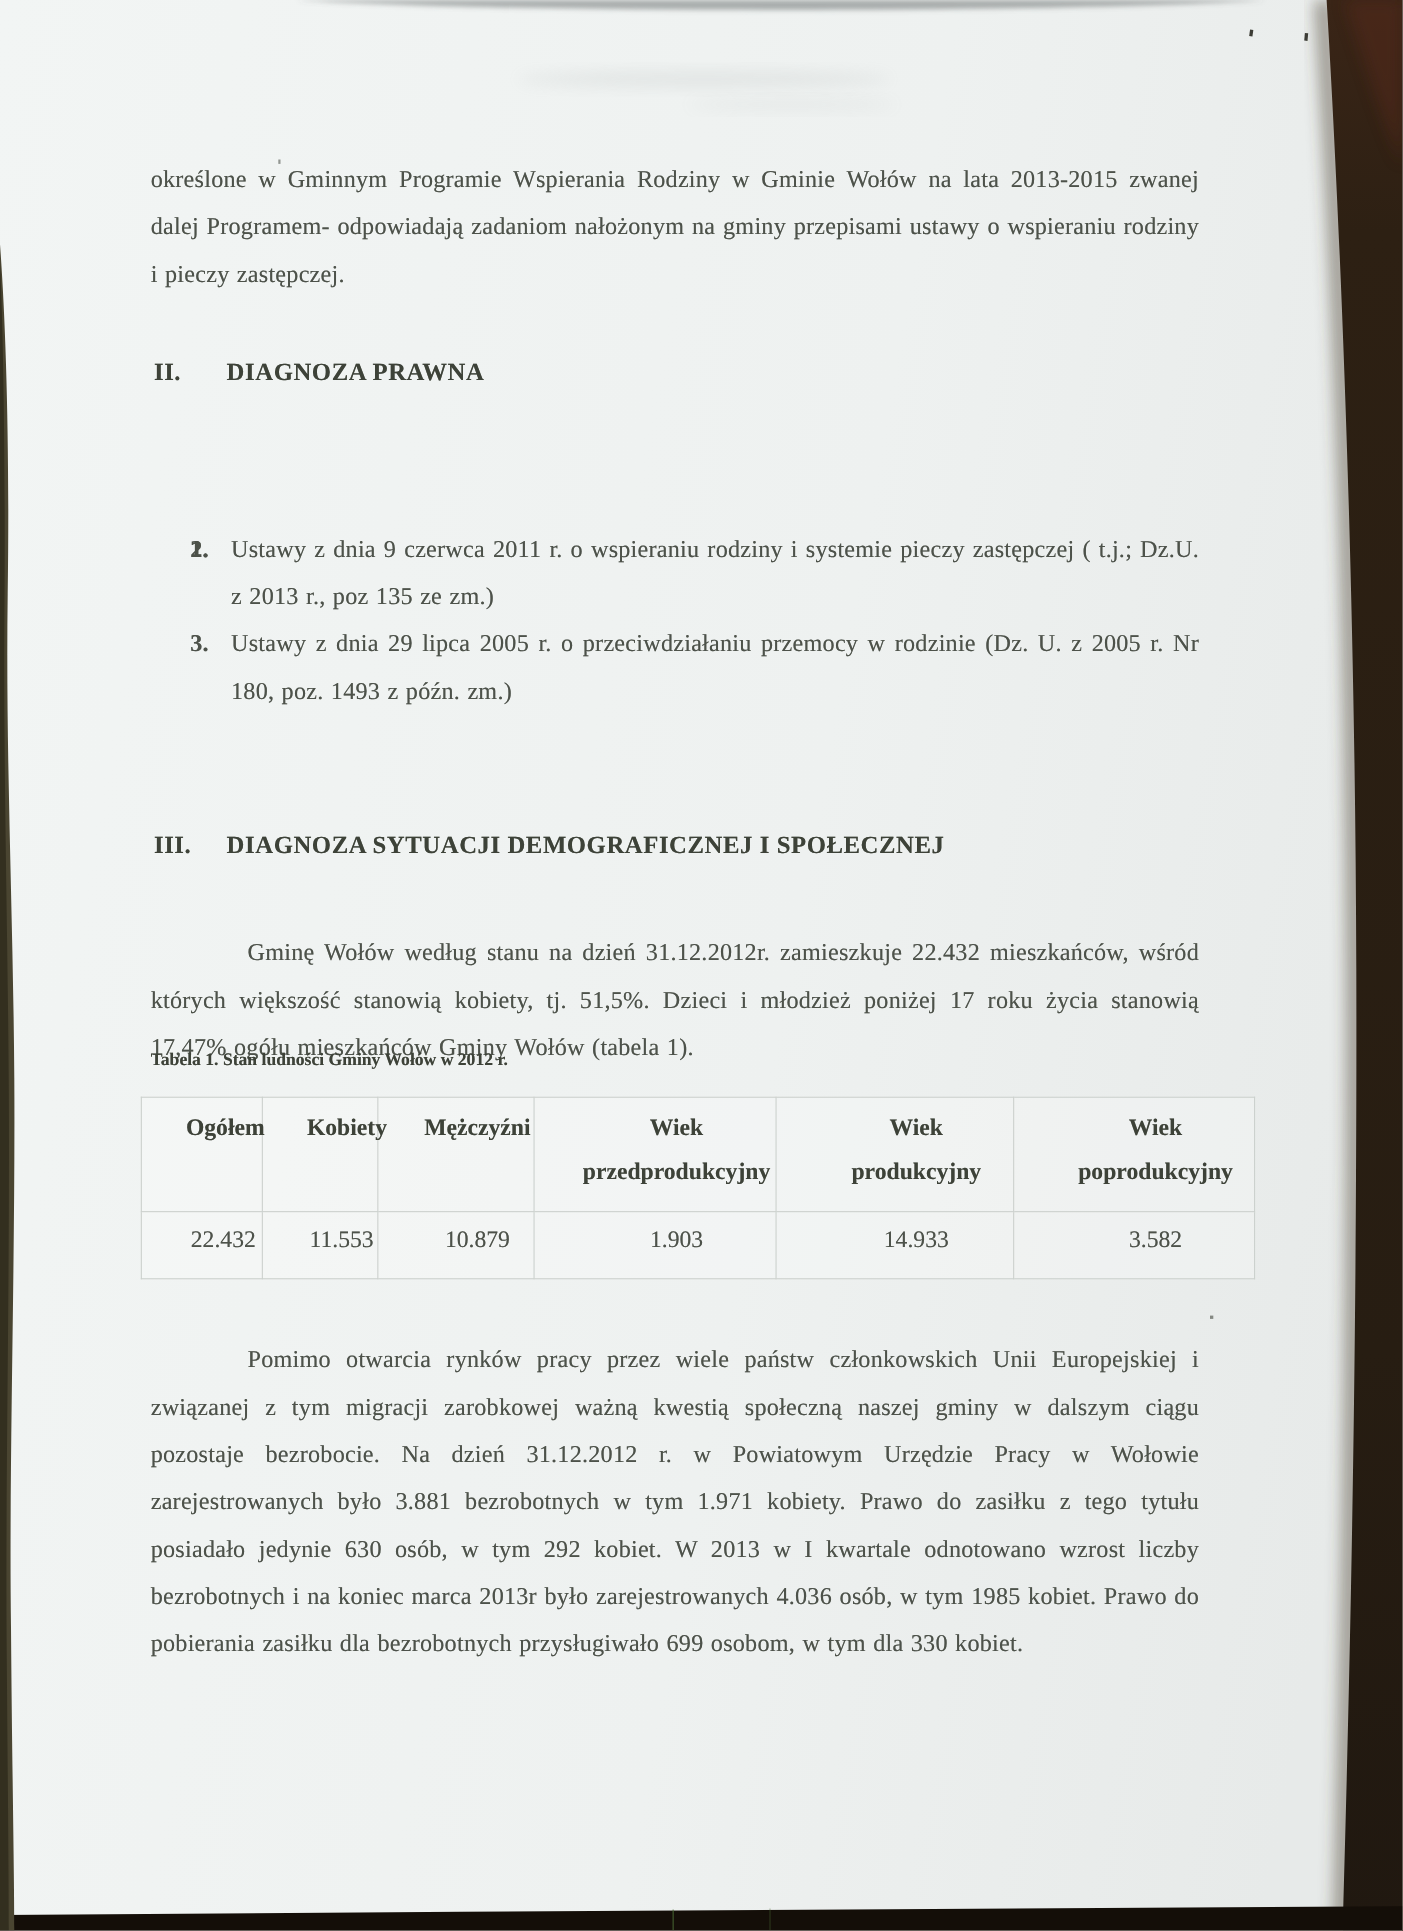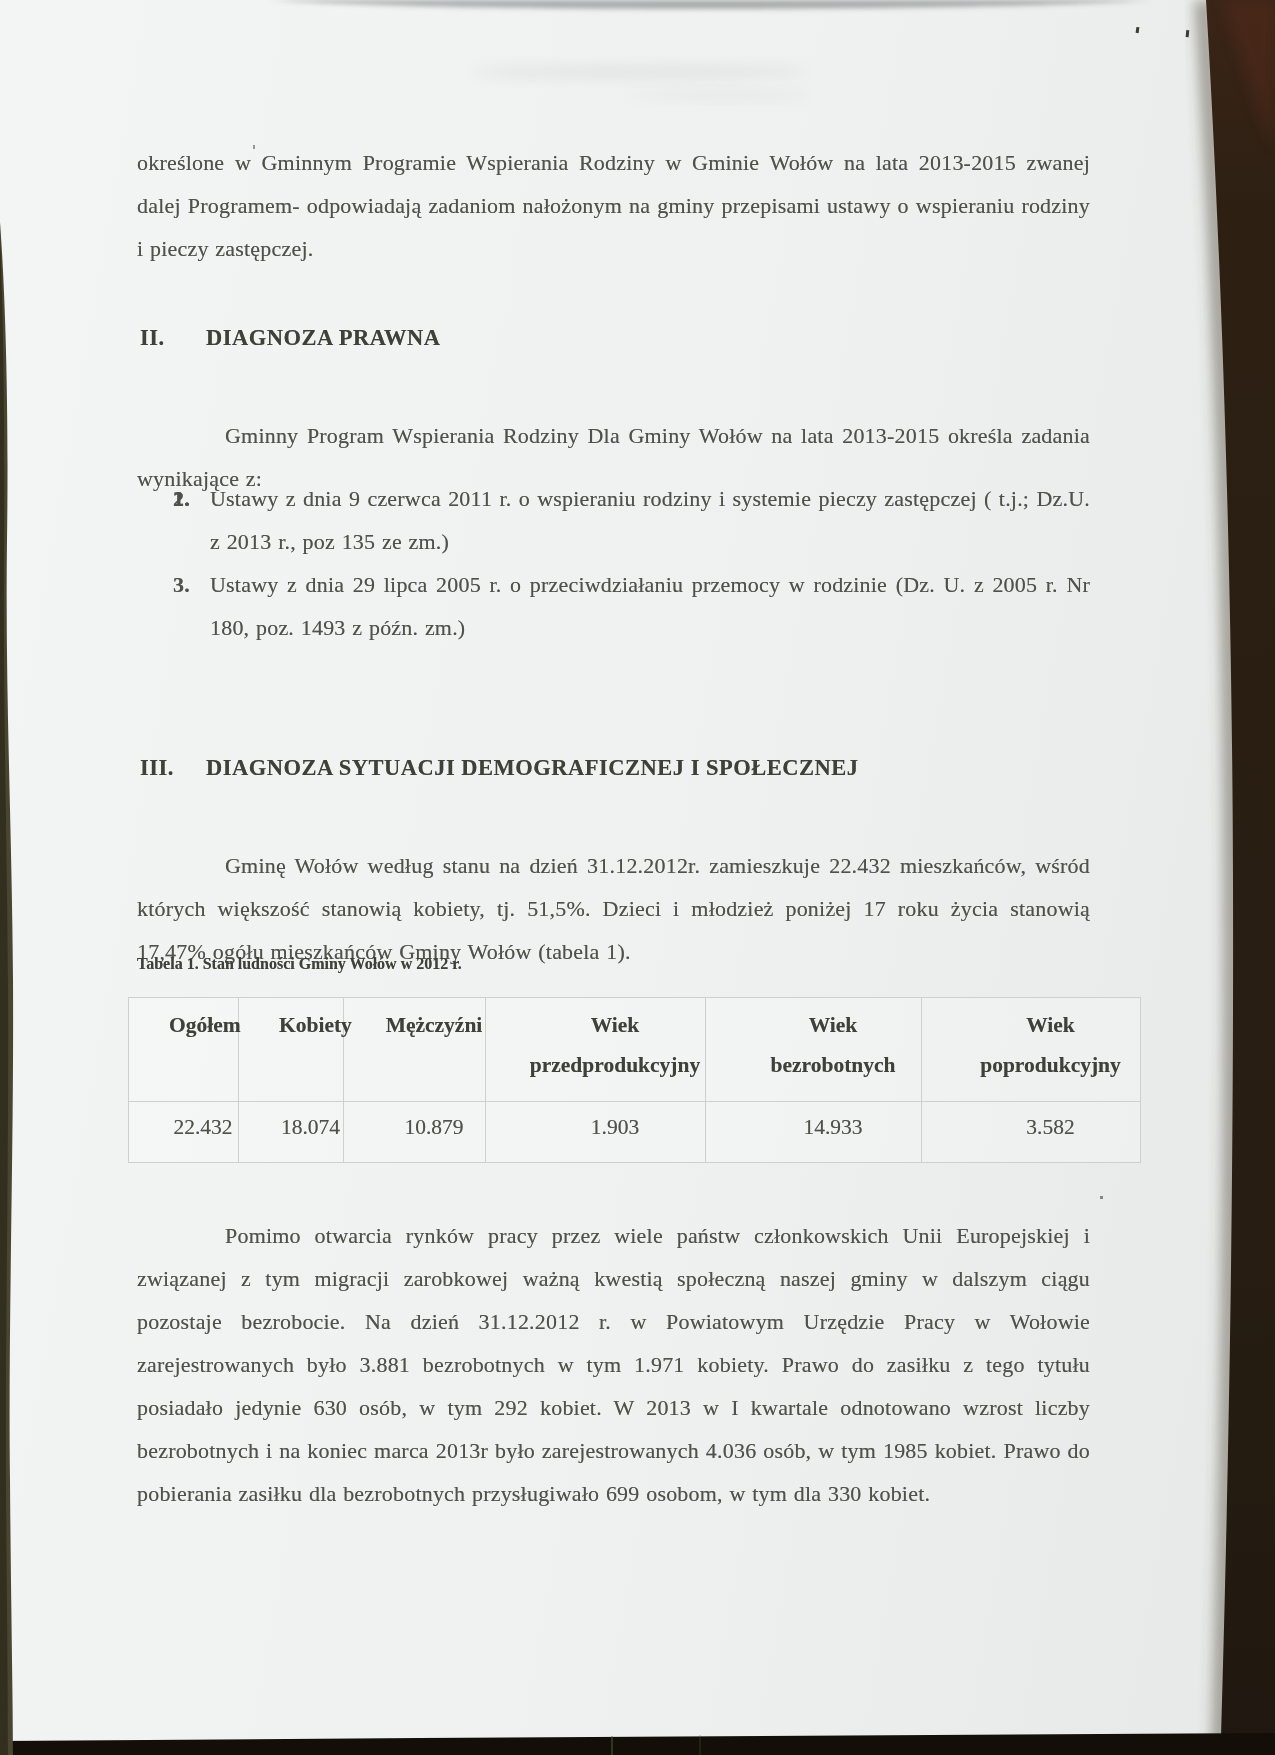--- a/index.html
+++ b/index.html
@@ -108,21 +108,20 @@
     <rect x="253" y="145" width="2" height="4" fill="#6a6e68" opacity="0.7"></rect>
     <rect x="1100" y="1196" width="3" height="3" fill="#5a5e56" opacity="0.7"></rect>
   </svg>
 
   <div class="content">
 
     <p class="blk para" style="top:119px">określone w Gminnym Programie Wspierania Rodziny w Gminie Wołów na lata 2013-2015 zwanej dalej Programem- odpowiadają zadaniom nałożonym na gminy przepisami ustawy o wspieraniu rodziny i pieczy zastępczej.</p>
 
     <h2 class="blk sec" style="top:304px"><span class="sec-num">II.</span><span>DIAGNOZA PRAWNA</span></h2>
 
-    <p class="blk para indent" style="top:392px">Gminny Program Wspierania Rodziny Dla Gminy Wołów na lata 2013-2015 określa zadania wynikające z:</p>
 
     <div class="blk doclist" style="top:477px">
       <div class="li"><span class="num">1.</span></div>
       <div class="li"><span class="num">2.</span><span>Ustawy z dnia 9 czerwca 2011 r. o wspieraniu rodziny i systemie pieczy zastępczej ( t.j.; Dz.U. z 2013 r., poz 135 ze zm.)</span></div>
       <div class="li"><span class="num">3.</span><span>Ustawy z dnia 29 lipca 2005 r. o przeciwdziałaniu przemocy w rodzinie (Dz. U. z 2005 r. Nr 180, poz. 1493 z późn. zm.)</span></div>
     </div>
 
     <h2 class="blk sec" style="top:734px"><span class="sec-num">III.</span><span>DIAGNOZA SYTUACJI DEMOGRAFICZNEJ I SPOŁECZNEJ</span></h2>
 
     <p class="blk para indent" style="top:822px">Gminę Wołów według stanu na dzień 31.12.2012r. zamieszkuje 22.432 mieszkańców, wśród których większość stanowią kobiety, tj. 51,5%. Dzieci i młodzież poniżej 17 roku życia stanowią 17,47% ogółu mieszkańców Gminy Wołów (tabela 1).</p>
@@ -148,32 +147,32 @@
             </th>
           <th>
               <div>Mężczyźni</div>
             </th>
           <th>
               <div>Wiek</div>
               <div>przedprodukcyjny</div>
             </th>
           <th>
               <div>Wiek</div>
-              <div>bezrobotnych</div>
+              <div>produkcyjny</div>
             </th>
           <th>
               <div>Wiek</div>
               <div>poprodukcyjny</div>
             </th>
         </tr>
       </thead>
       <tbody>
         <tr>
           <td>22.432</td>
-          <td>18.074</td>
+          <td>11.553</td>
           <td>10.879</td>
           <td>1.903</td>
           <td>14.933</td>
           <td>3.582</td>
         </tr>
       </tbody>
     </table>
 
     <p class="blk para indent" style="top:1192px">Pomimo otwarcia rynków pracy przez wiele państw członkowskich Unii Europejskiej i związanej z tym migracji zarobkowej ważną kwestią społeczną naszej gminy w dalszym ciągu pozostaje bezrobocie. Na dzień 31.12.2012 r. w Powiatowym Urzędzie Pracy w Wołowie zarejestrowanych było 3.881 bezrobotnych w tym 1.971 kobiety. Prawo do zasiłku z tego tytułu posiadało jedynie 630 osób, w tym 292 kobiet. W 2013 w I kwartale odnotowano wzrost liczby bezrobotnych i na koniec marca 2013r  było zarejestrowanych 4.036 osób, w tym 1985 kobiet. Prawo do pobierania zasiłku dla bezrobotnych przysługiwało 699 osobom, w tym dla 330 kobiet.</p>
 

